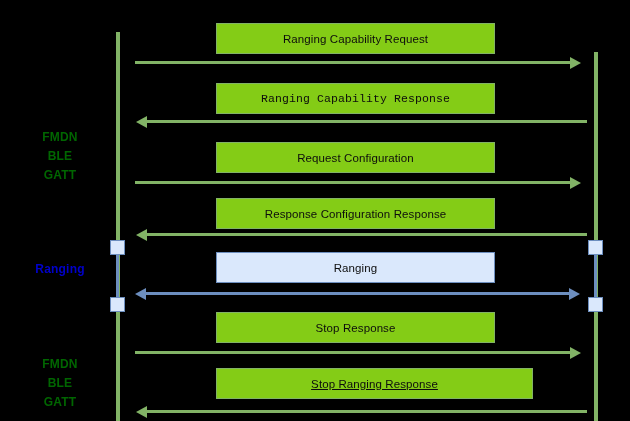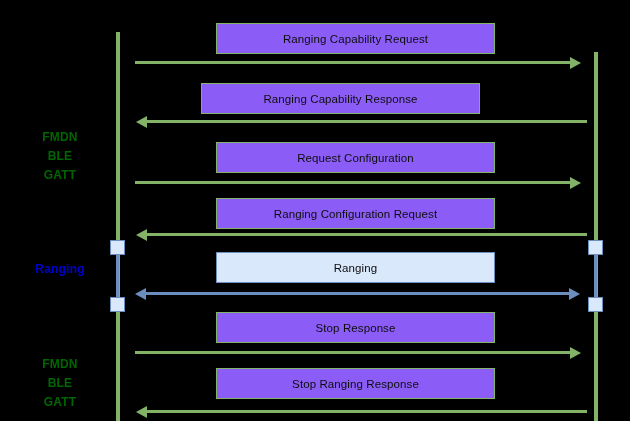--- a/index.html
+++ b/index.html
@@ -41,21 +41,21 @@
     position: absolute;
     box-sizing: border-box;
     display: flex;
     align-items: center;
     justify-content: center;
     font-size: 11.5px;
     color: #0d0d0d;
     letter-spacing: 0.1px;
   }
   .msg-green {
-    background: #8b5cf6;
+    background: #84cc16;
     border: 1px solid #82b366;
   }
   .msg-blue {
     background: #dae8fc;
     border: 1px solid #6c8ebf;
   }
 
   
   .arrow-shaft {
     position: absolute;
@@ -118,46 +118,46 @@
 GATT</div>
   <div class="phase-label phase-blue" style="left:12px; top:260px; width:96px;">Ranging</div>
   <div class="phase-label phase-green" style="left:12px; top:337px; width:96px;">FMDN
 BLE
 GATT</div>
 
   <div class="msg-box msg-green" style="left:216px; top:23px; width:279px; height:31px;">Ranging Capability Request</div>
   <div class="arrow-shaft shaft-green" style="left:135px; top:61px; width:437px;"></div>
   <div class="arrow-head head-right-green" style="left:570px; top:56.5px;"></div>
 
-  <div class="msg-box msg-green" style="left:201px; top:83px; width:279px; height:31px;">Ranging Capability Response</div>
+  <div class="msg-box msg-green" style="left:216px; top:83px; width:279px; height:31px;font-family:Liberation Mono, monospace;">Ranging Capability Response</div>
   <div class="arrow-shaft shaft-green" style="left:147px; top:120px; width:440px;"></div>
   <div class="arrow-head head-left-green" style="left:136px; top:115.5px;"></div>
 
   <div class="msg-box msg-green" style="left:216px; top:142px; width:279px; height:31px;">Request Configuration</div>
   <div class="arrow-shaft shaft-green" style="left:135px; top:181px; width:437px;"></div>
   <div class="arrow-head head-right-green" style="left:570px; top:176.5px;"></div>
 
-  <div class="msg-box msg-green" style="left:216px; top:198px; width:279px; height:31px;">Ranging Configuration Request</div>
+  <div class="msg-box msg-green" style="left:216px; top:198px; width:279px; height:31px;">Response Configuration Response</div>
   <div class="arrow-shaft shaft-green" style="left:147px; top:233px; width:440px;"></div>
   <div class="arrow-head head-left-green" style="left:136px; top:228.5px;"></div>
 
   <div class="act-bar" style="left:116px; top:246px; height:58px;"></div>
   <div class="act-box" style="left:110px; top:240px;"></div>
   <div class="act-box" style="left:110px; top:297px;"></div>
 
   <div class="act-bar" style="left:594px; top:246px; height:58px;"></div>
   <div class="act-box" style="left:588px; top:240px;"></div>
   <div class="act-box" style="left:588px; top:297px;"></div>
 
   <div class="msg-box msg-blue" style="left:216px; top:252px; width:279px; height:31px;">Ranging</div>
   <div class="arrow-shaft shaft-blue" style="left:146px; top:292px; width:424px;"></div>
   <div class="arrow-head head-left-blue" style="left:135px; top:287.5px;"></div>
   <div class="arrow-head head-right-blue" style="left:569px; top:287.5px;"></div>
 
   <div class="msg-box msg-green" style="left:216px; top:312px; width:279px; height:31px;">Stop Response</div>
   <div class="arrow-shaft shaft-green" style="left:135px; top:351px; width:437px;"></div>
   <div class="arrow-head head-right-green" style="left:570px; top:346.5px;"></div>
 
-  <div class="msg-box msg-green" style="left:216px; top:368px; width:279px; height:31px;">Stop Ranging Response</div>
+  <div class="msg-box msg-green" style="left:216px; top:368px; width:317px; height:31px;text-decoration:underline;">Stop Ranging Response</div>
   <div class="arrow-shaft shaft-green" style="left:147px; top:410px; width:440px;"></div>
   <div class="arrow-head head-left-green" style="left:136px; top:405.5px;"></div>
 
 </div>
 
 </body></html>

